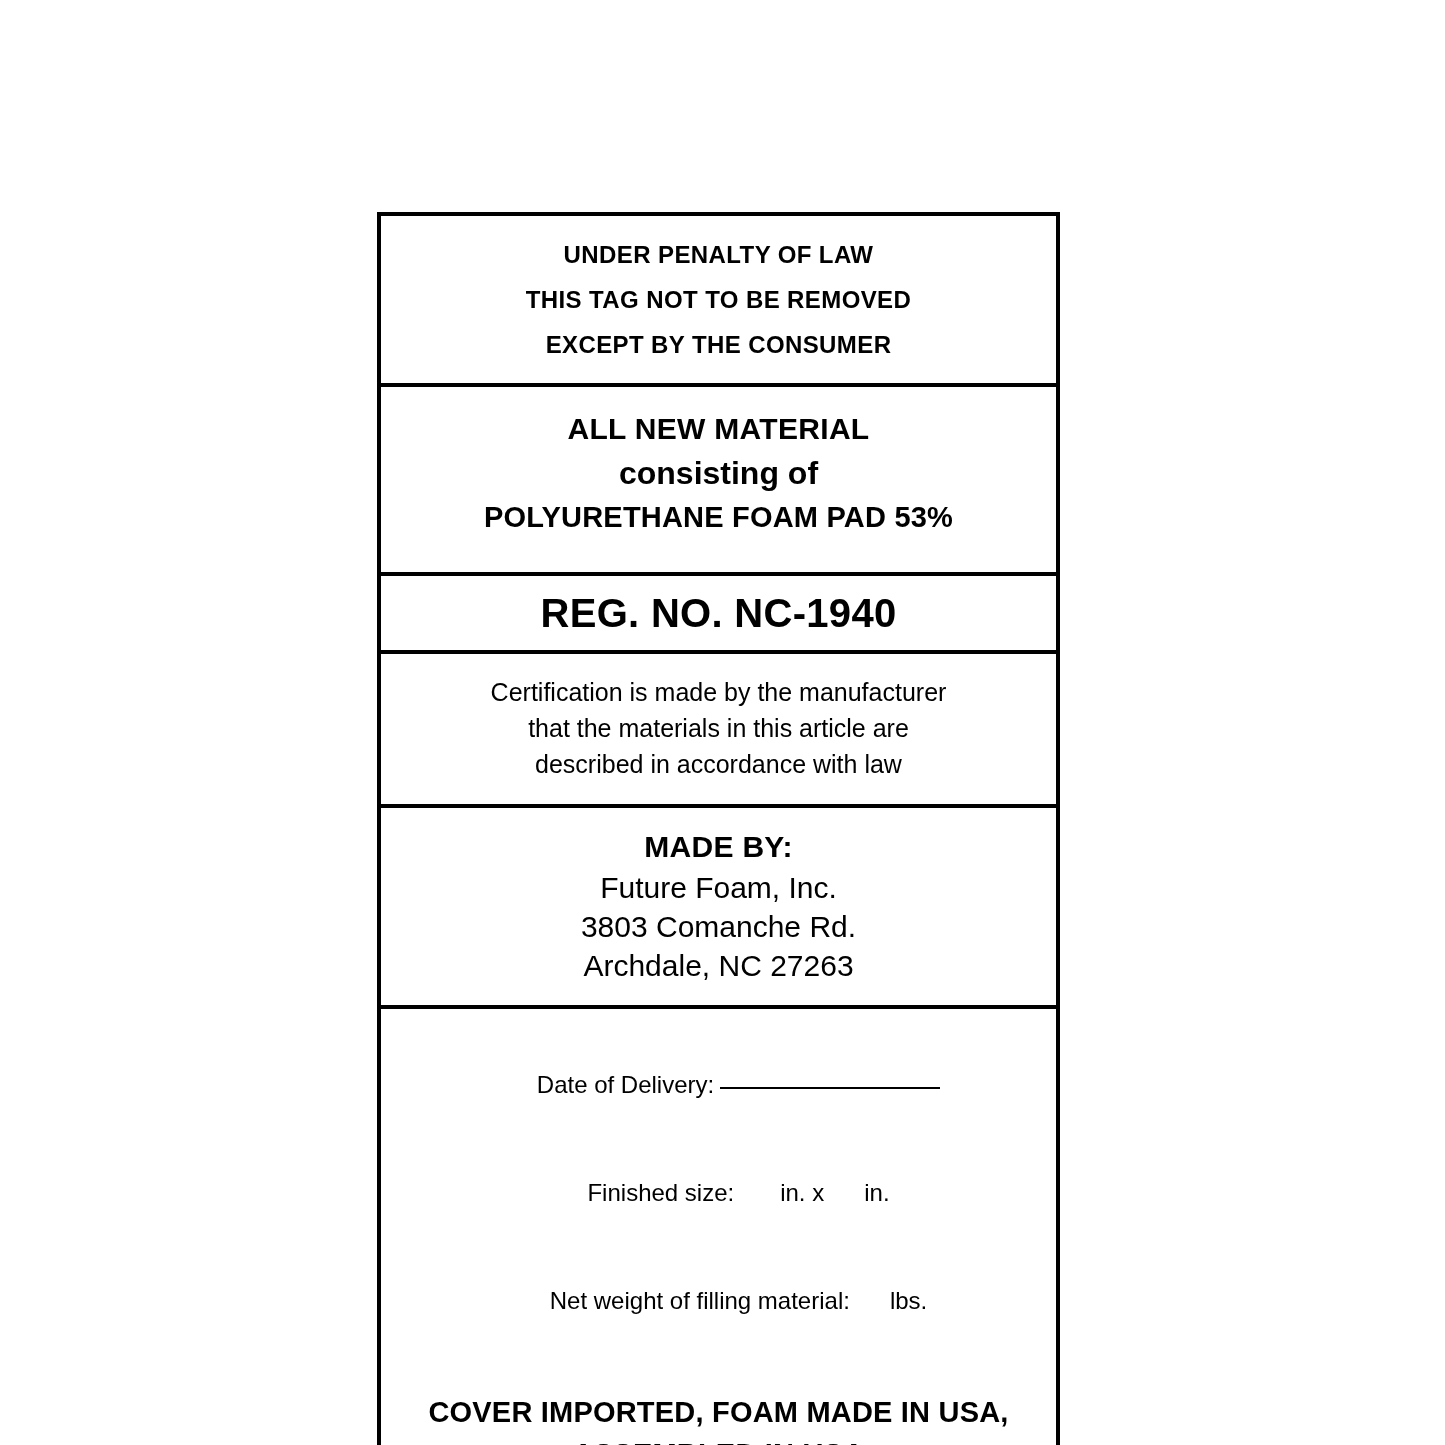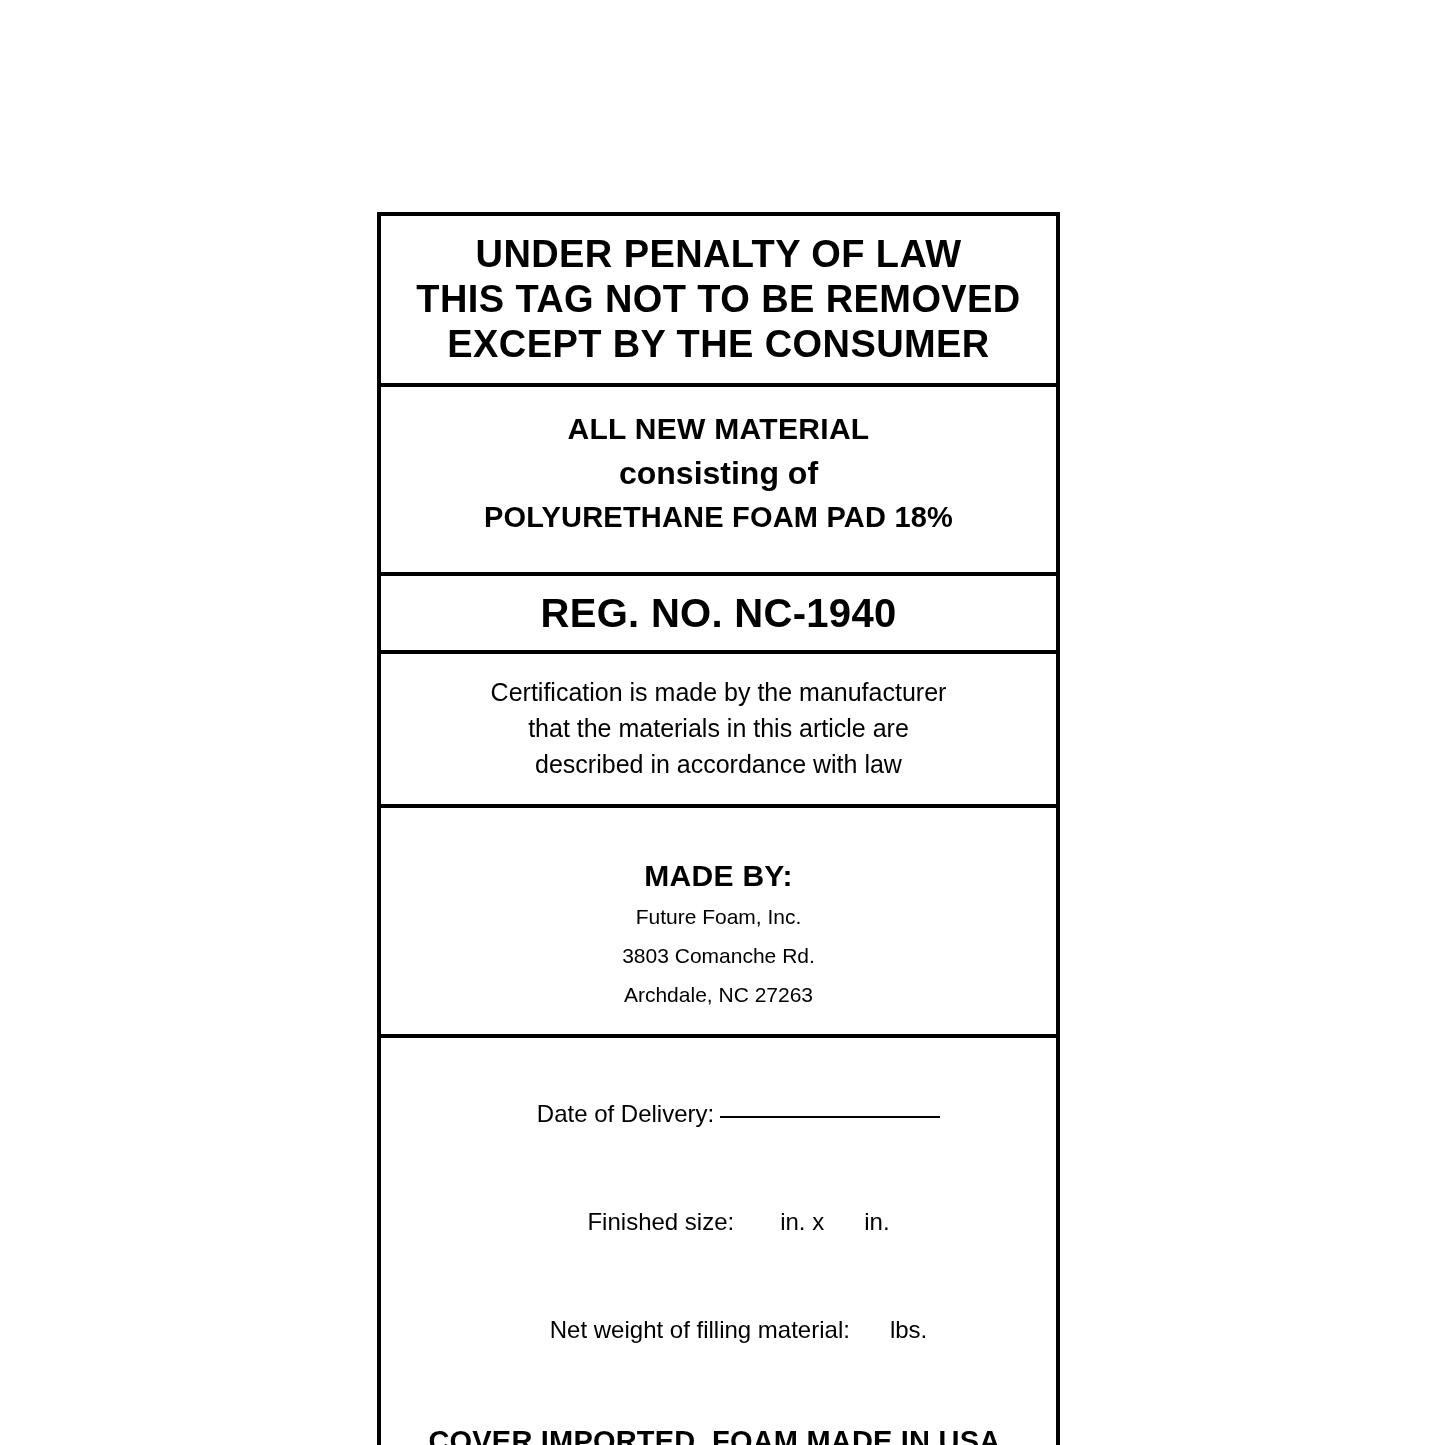--- a/index.html
+++ b/index.html
@@ -34,21 +34,21 @@
   .section:last-child {
     border-bottom: none;
   }
 
   .center {
     text-align: center;
   }
 
   .bold-head {
     font-weight: bold;
-    font-size: 38px;
+    font-size: 24px;
     line-height: 45px;
     letter-spacing: 0.4px;
   }
 
   .sec-penalty {
     padding-top: 16px;
     padding-bottom: 16px;
   }
 
   .sec-material {
@@ -90,30 +90,29 @@
   }
   .sec-cert .cert-line {
     font-size: 25px;
     line-height: 36px;
     font-weight: normal;
   }
 
   .sec-made {
     padding-top: 18px;
     padding-bottom: 20px;
-    margin-top: 29px;
   }
   .sec-made .made-title {
     font-weight: bold;
     font-size: 30px;
     line-height: 42px;
     letter-spacing: 0.3px;
   }
   .sec-made .made-line {
-    font-size: 21px;
+    font-size: 30px;
     line-height: 39px;
   }
 
   .sec-fields {
     padding: 22px 26px 10px 26px;
     border-bottom: none;
   }
   .field-row {
     font-size: 24px;
     line-height: 36px;
@@ -149,21 +148,21 @@
 
   <div class="section sec-penalty center">
     <div class="bold-head">UNDER PENALTY OF LAW</div>
     <div class="bold-head">THIS TAG NOT TO BE REMOVED</div>
     <div class="bold-head">EXCEPT BY THE CONSUMER</div>
   </div>
 
   <div class="section sec-material center">
     <div class="line1">ALL NEW MATERIAL</div>
     <div class="line2">consisting of</div>
-    <div class="line3">POLYURETHANE FOAM PAD 18%</div>
+    <div class="line3">POLYURETHANE FOAM PAD 53%</div>
   </div>
 
   <div class="section sec-reg center">
     <div class="reg-text">REG. NO. NC-1940</div>
   </div>
 
   <div class="section sec-cert center">
     <div class="cert-line">Certification is made by the manufacturer</div>
     <div class="cert-line">that the materials in this article are</div>
     <div class="cert-line">described in accordance with law</div>

